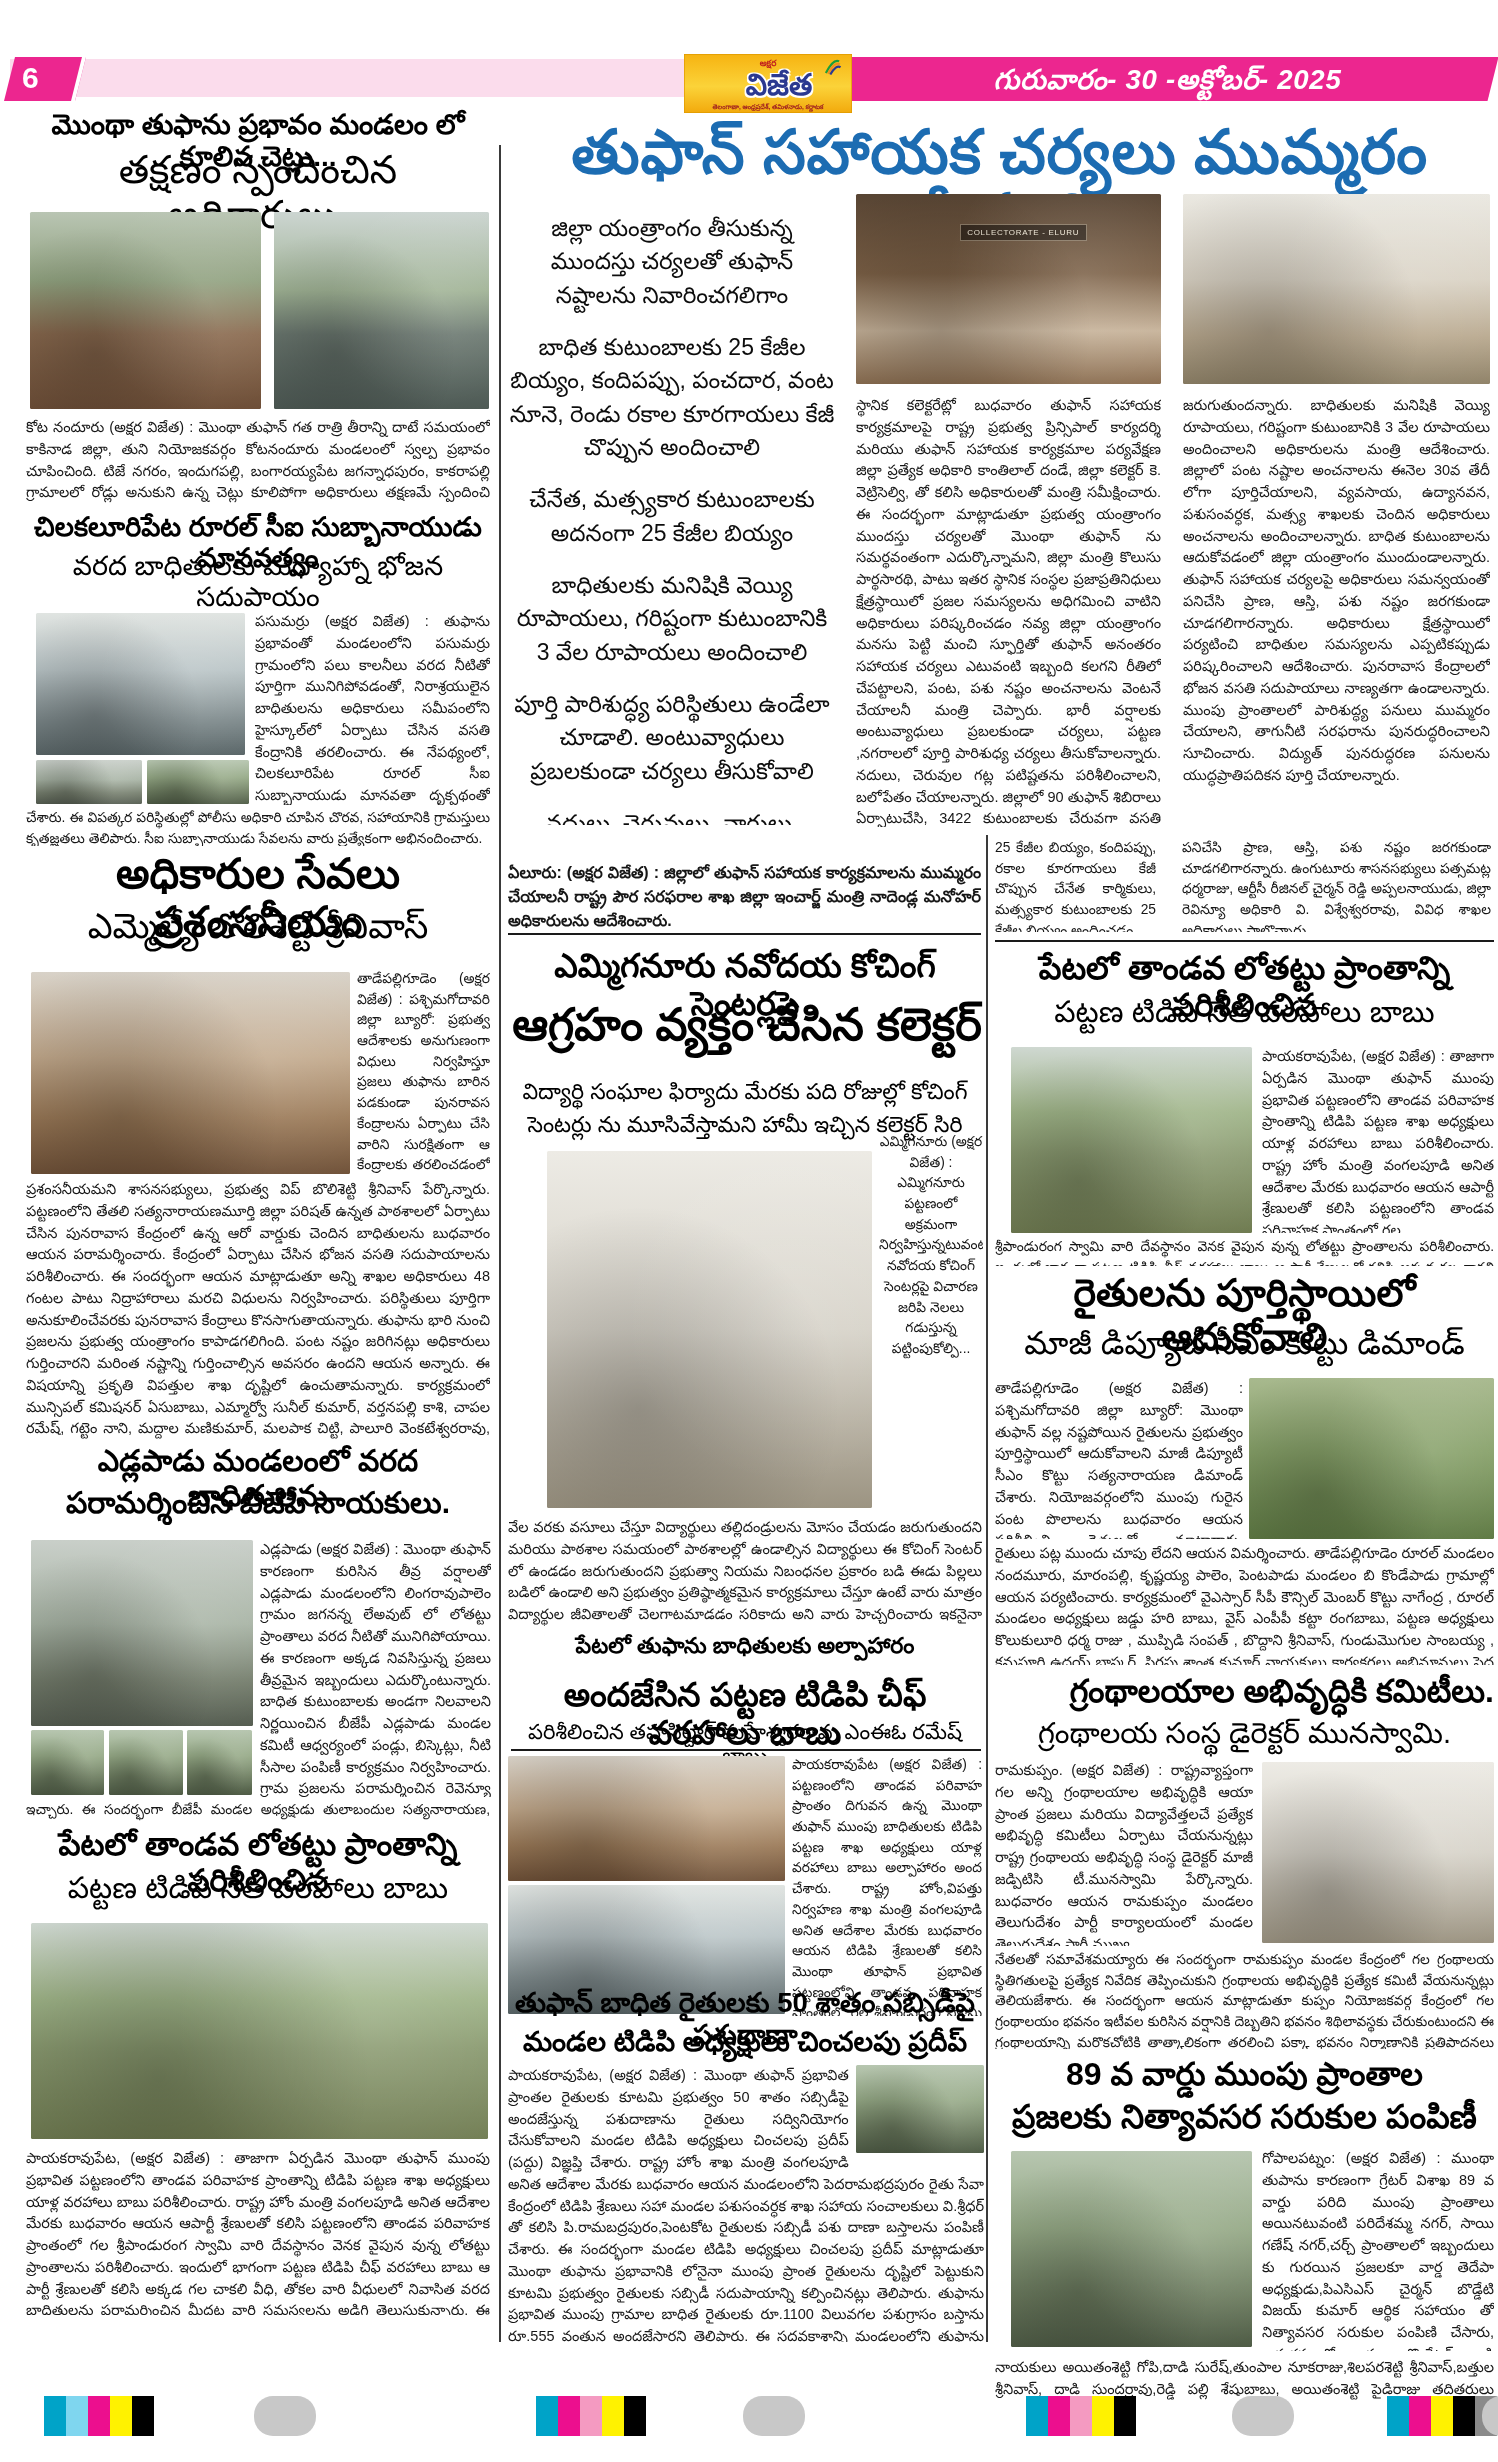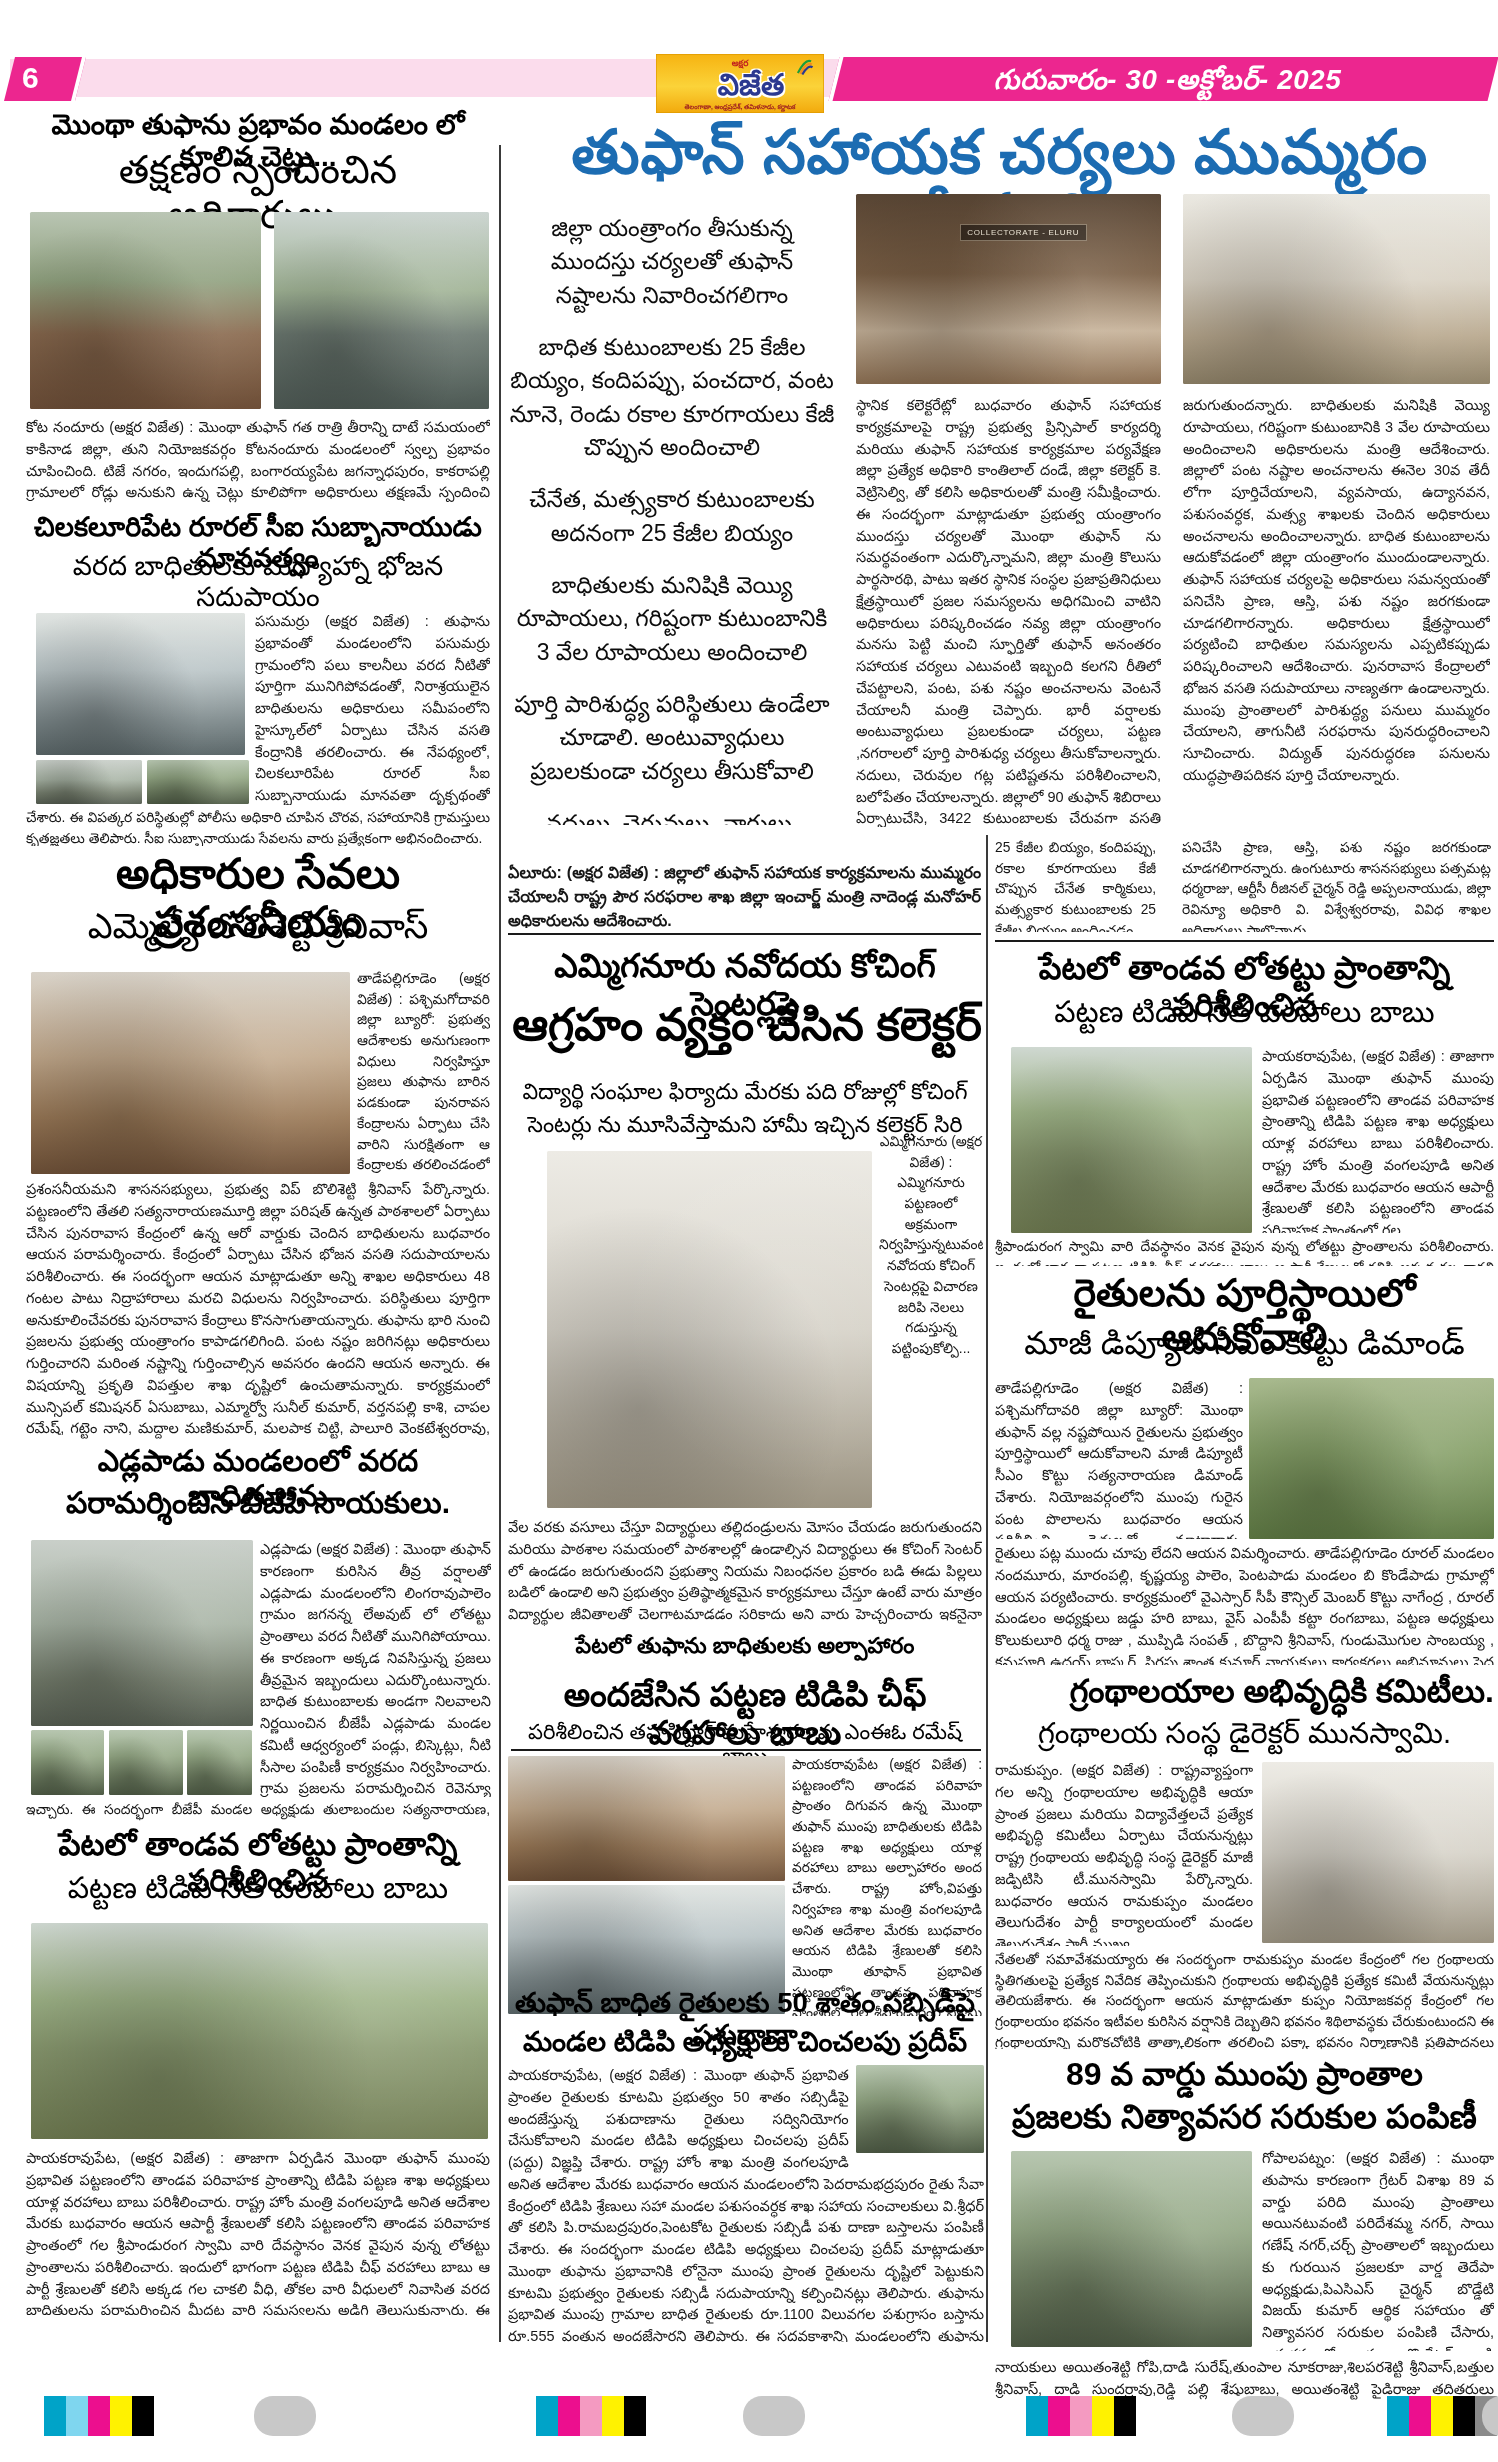--- a/index.html
+++ b/index.html
@@ -7,21 +7,21 @@
        font-family:"Liberation Sans",sans-serif;color:#111;}
   
   .band{position:absolute;left:10px;top:59px;width:1479px;height:38px;background:#fbdcec;}
   .numbox{position:absolute;left:4.4px;top:57px;width:67px;height:44px;background:#ec268f;
           transform:skewX(-14deg);transform-origin:bottom left;border-right:4.4px solid #fff;}
   .numtxt{position:absolute;left:22px;top:61px;color:#fff;font-size:30px;font-weight:bold;}
   .datebox{position:absolute;left:834px;top:57px;width:655px;height:44px;background:#ec268f;
            transform:skewX(-14deg);border-left:4.4px solid #fff;}
   .datetxt{position:absolute;left:863px;top:64px;width:609px;text-align:center;color:#fff;
            font-size:27.6px;font-weight:bold;font-style:italic;letter-spacing:0.7px;}
-  .masthead{position:absolute;left:656px;top:54px;width:168px;height:59px;
+  .masthead{position:absolute;left:684px;top:54px;width:168px;height:59px;
             background:linear-gradient(180deg,#f6b311 0%,#fbd339 55%,#f2a90c 100%);
             text-align:center;box-shadow:0 0 0 0.7px #e09a00 inset;}
   .mh-kicker{font-size:8.7px;color:#c01f1f;font-weight:bold;margin-top:4.4px;}
   .mh-title{font-size:30px;line-height:30px;font-weight:800;color:#2b3990;
             text-shadow:-1.5px -1.5px 0 #fff,1.5px -1.5px 0 #fff,-1.5px 1.5px 0 #fff,1.5px 1.5px 0 #fff;margin-left:22px;}
   .mh-regions{font-size:6.5px;color:#a02020;font-weight:bold;margin-top:2.9px;}
   .peacock{position:absolute;right:10px;top:2.9px;}
   
   .vr{position:absolute;width:1.5px;background:#3a3a3a;}
   .hr{position:absolute;height:2.2px;background:#1a1a1a;}

